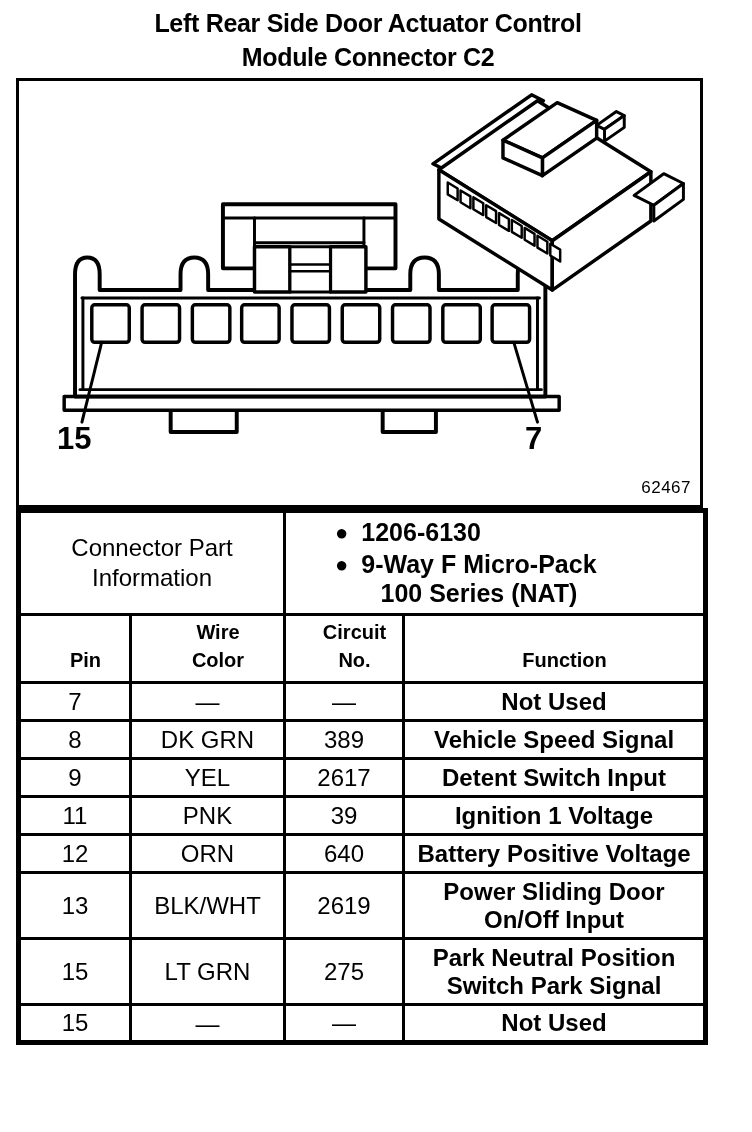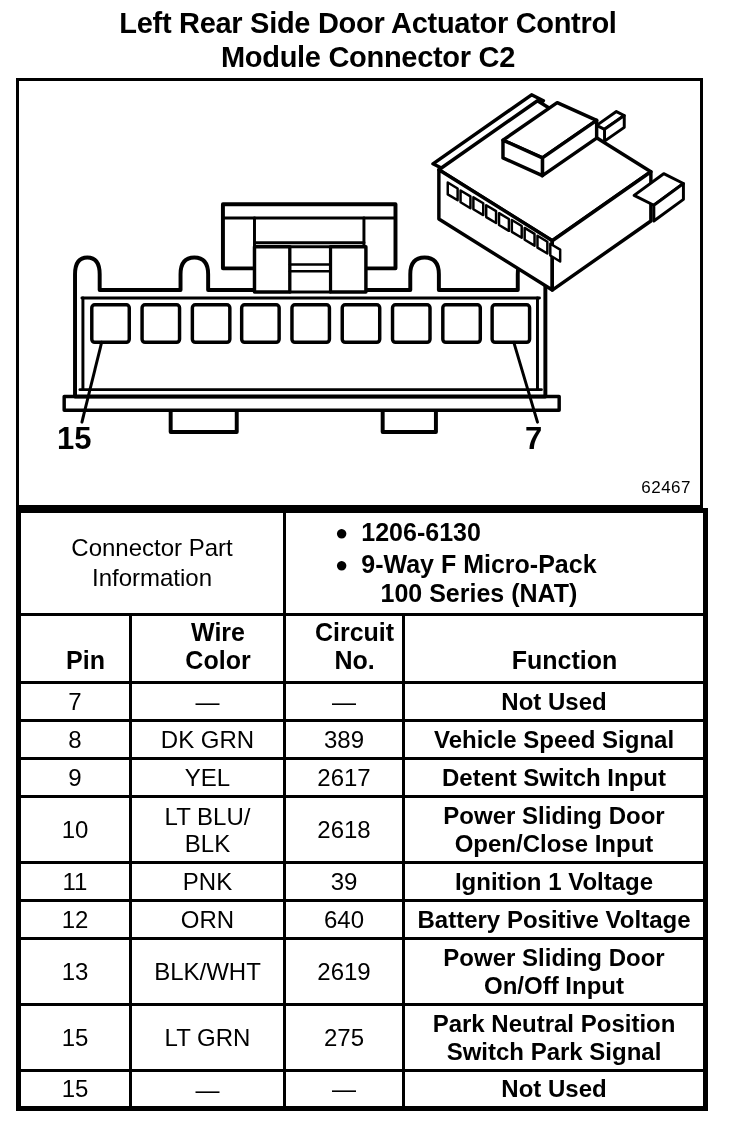--- a/index.html
+++ b/index.html
@@ -1,19 +1,19 @@
 <!DOCTYPE html>
 <html><head>
 <meta charset="utf-8">
 <style>
   html,body{margin:0;padding:0;background:#fff;}
   .page{position:relative;width:752px;height:1132px;background:#fff;color:#000;
         font-family:"Liberation Sans",sans-serif;overflow:hidden;}
   .title{position:absolute;top:6px;left:0;width:736px;text-align:center;
-         font-size:29px;font-weight:bold;line-height:34px;white-space:pre-line;
+         font-size:25px;font-weight:bold;line-height:34px;white-space:pre-line;
          letter-spacing:-0.3px;}
   .figure-box{position:absolute;left:16px;top:78px;width:687px;height:430px;
               border:3px solid #000;box-sizing:border-box;background:#fff;}
   .figure-box svg{position:absolute;left:0;top:0;}
   .callout{position:absolute;font-size:31px;font-weight:bold;line-height:31px;}
   .callout-left{left:38px;top:342px;}
   .callout-right{left:506px;top:342px;}
   .fig-num{position:absolute;right:9px;bottom:7px;font-size:17px;font-weight:normal;
            letter-spacing:0.5px;}
   table.pin-table{position:absolute;left:16px;top:508px;width:687px;
@@ -24,21 +24,21 @@
                   box-sizing:border-box;overflow:hidden;}
   .part-row{height:102px;}
   .part-label{font-weight:normal;white-space:pre-line;line-height:30px;font-size:25px;}
   .bullets-cell{text-align:left;}
   .bullet-item{display:flex;align-items:flex-start;gap:13px;padding-left:46px;
                font-weight:bold;font-size:25px;line-height:29px;margin:3px 0;}
   .bullet-dot{font-size:22px;line-height:29px;}
   .bullet-text{white-space:pre-line;}
   .hdr-row{height:68px;}
   .pin-table th{font-weight:bold;vertical-align:bottom;white-space:pre-line;
-                line-height:28px;padding-bottom:7px;font-size:25px;padding-left:24px;}
+                line-height:28px;padding-bottom:7px;font-size:20px;padding-left:24px;}
   .row-single{height:38px;}
   .row-double{height:66px;}
   .function-cell{text-align:left;padding-left:8px;white-space:pre-line;line-height:28px;font-weight:bold;}
   .wire-cell{white-space:pre-line;line-height:27px;}
 </style>
 </head>
 <body>
 
 <div class="page">
 
@@ -172,28 +172,20 @@
         <td class="wire-cell">DK GRN</td>
         <td>389</td>
         <td class="function-cell">Vehicle Speed Signal</td>
       </tr>
       <tr class="row-single">
         <td>9</td>
         <td class="wire-cell">YEL</td>
         <td>2617</td>
         <td class="function-cell">Detent Switch Input</td>
       </tr>
-      <tr class="row-double">
-        <td>10</td>
-        <td class="wire-cell">LT BLU/
-BLK</td>
-        <td>2618</td>
-        <td class="function-cell">Power Sliding Door
-Open/Close Input</td>
-      </tr>
       <tr class="row-single">
         <td>11</td>
         <td class="wire-cell">PNK</td>
         <td>39</td>
         <td class="function-cell">Ignition 1 Voltage</td>
       </tr>
       <tr class="row-single">
         <td>12</td>
         <td class="wire-cell">ORN</td>
         <td>640</td>

